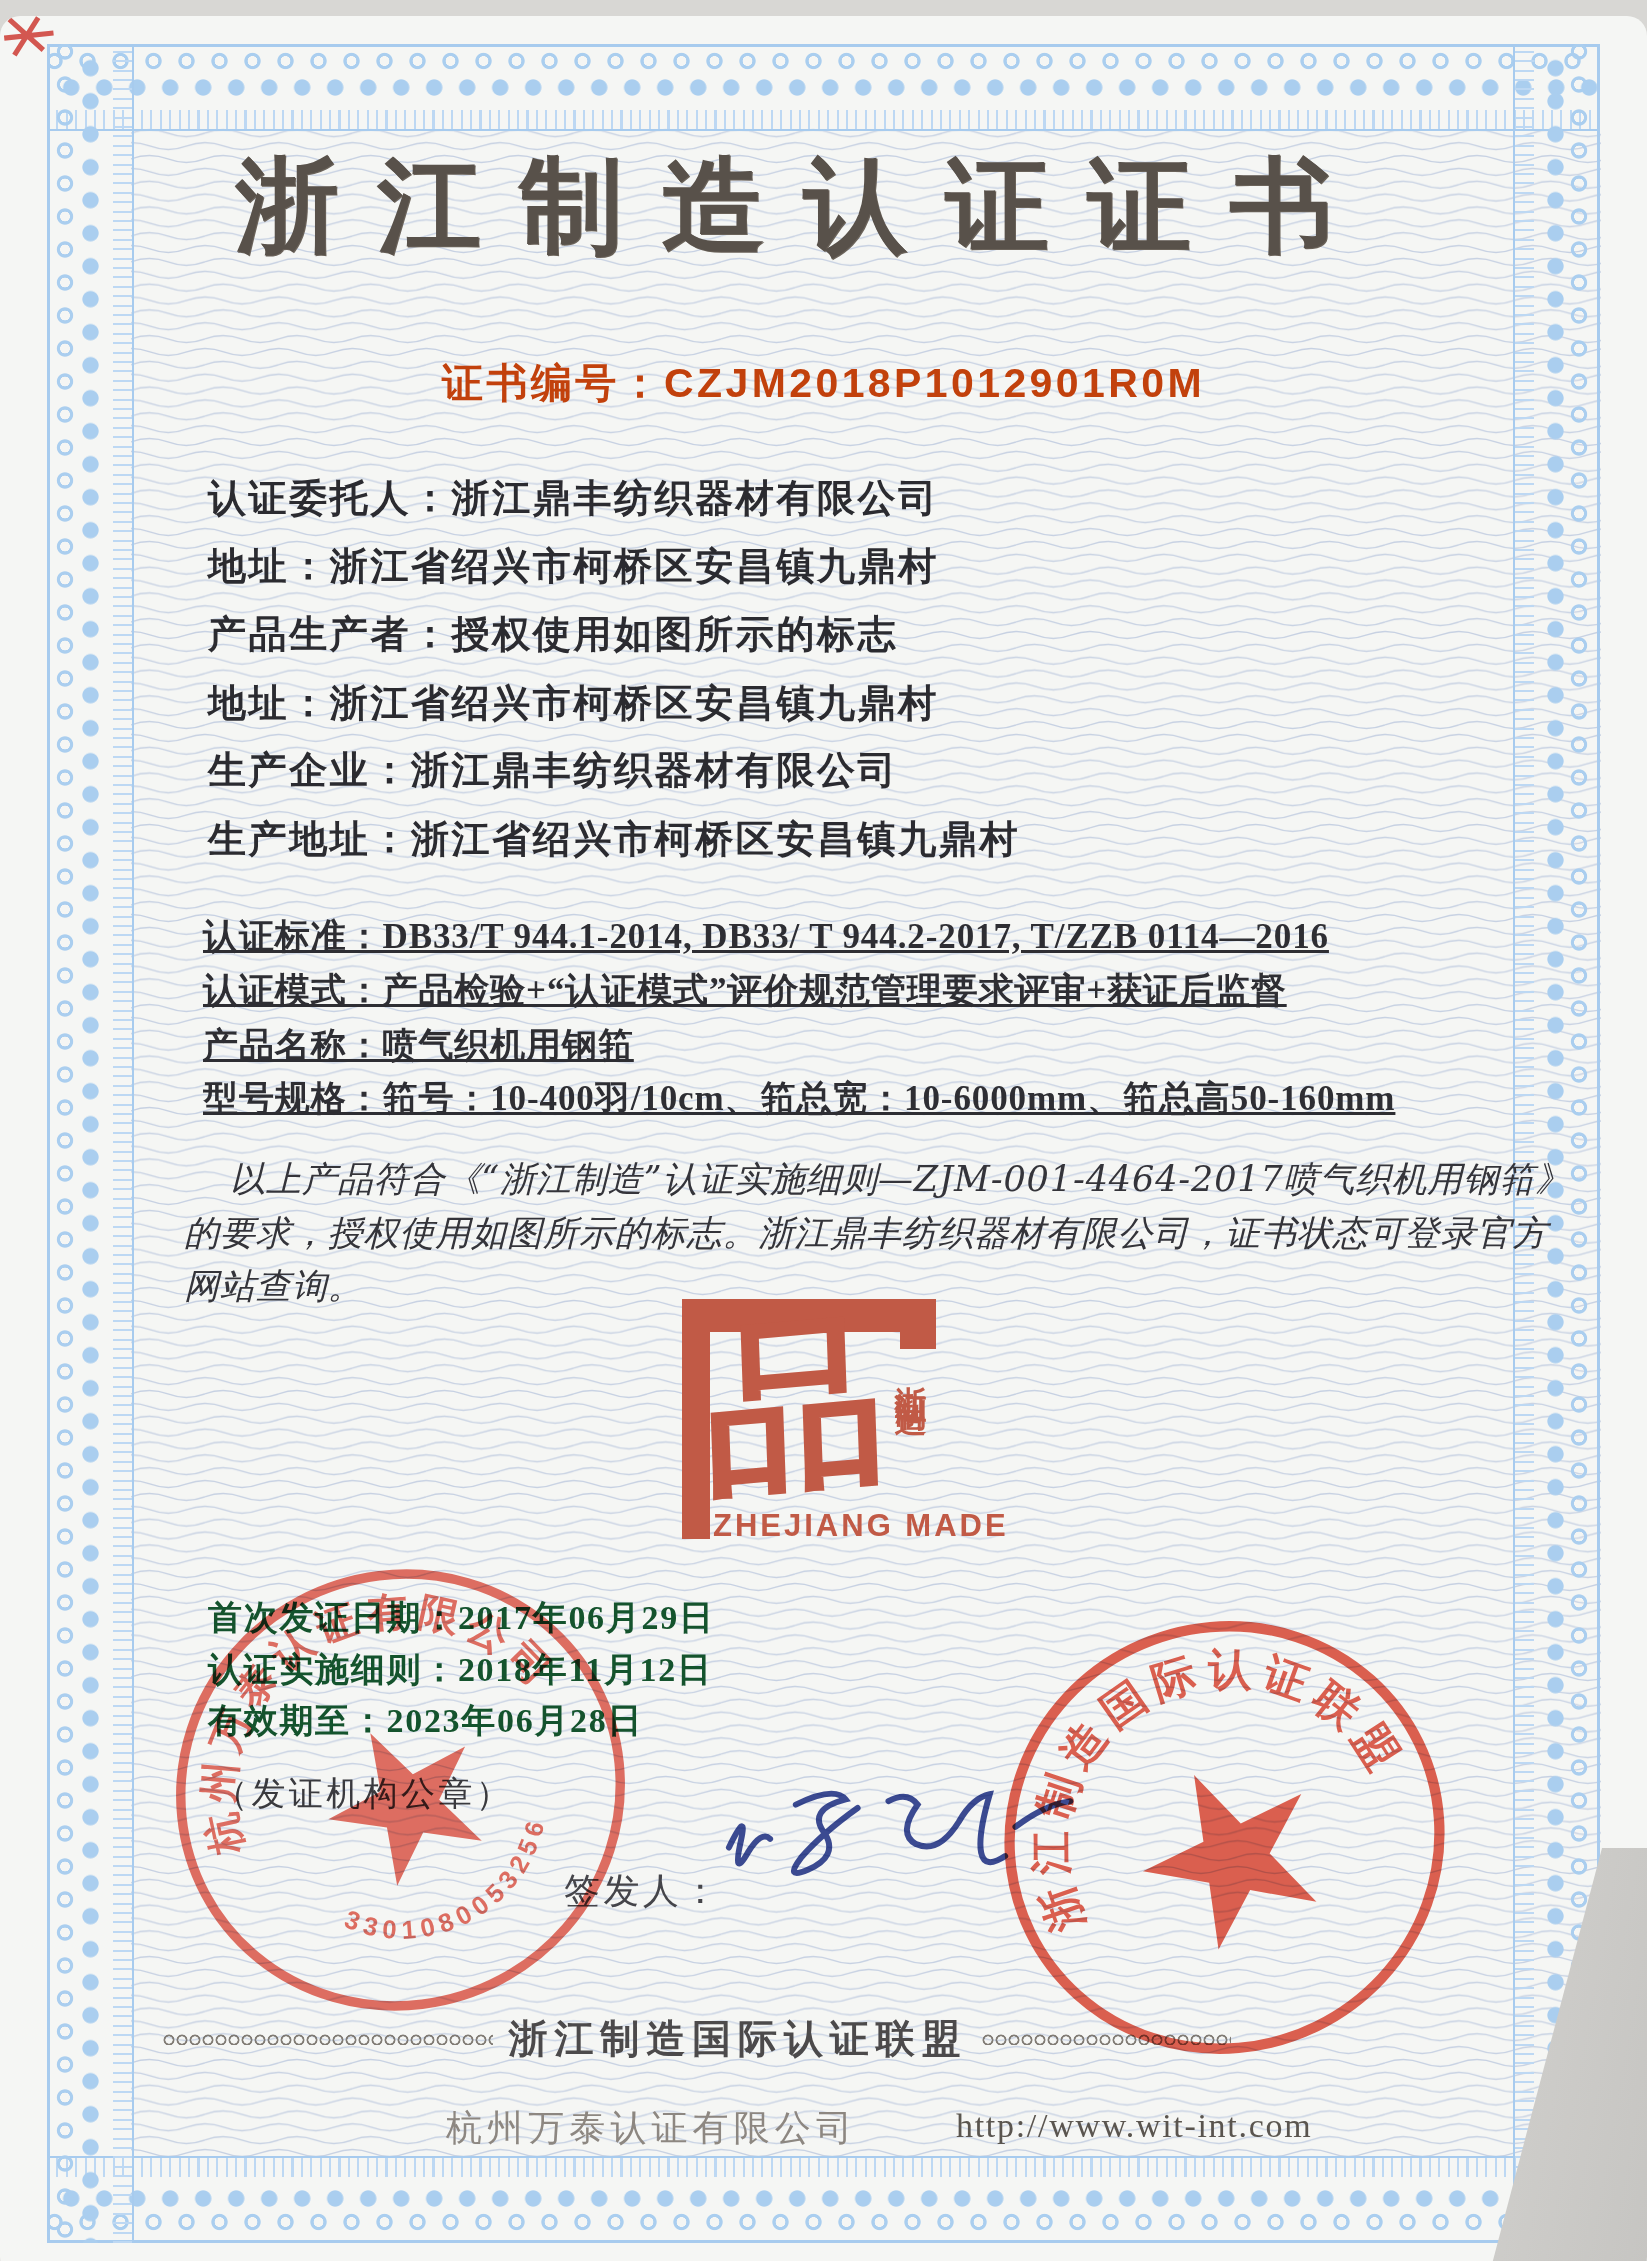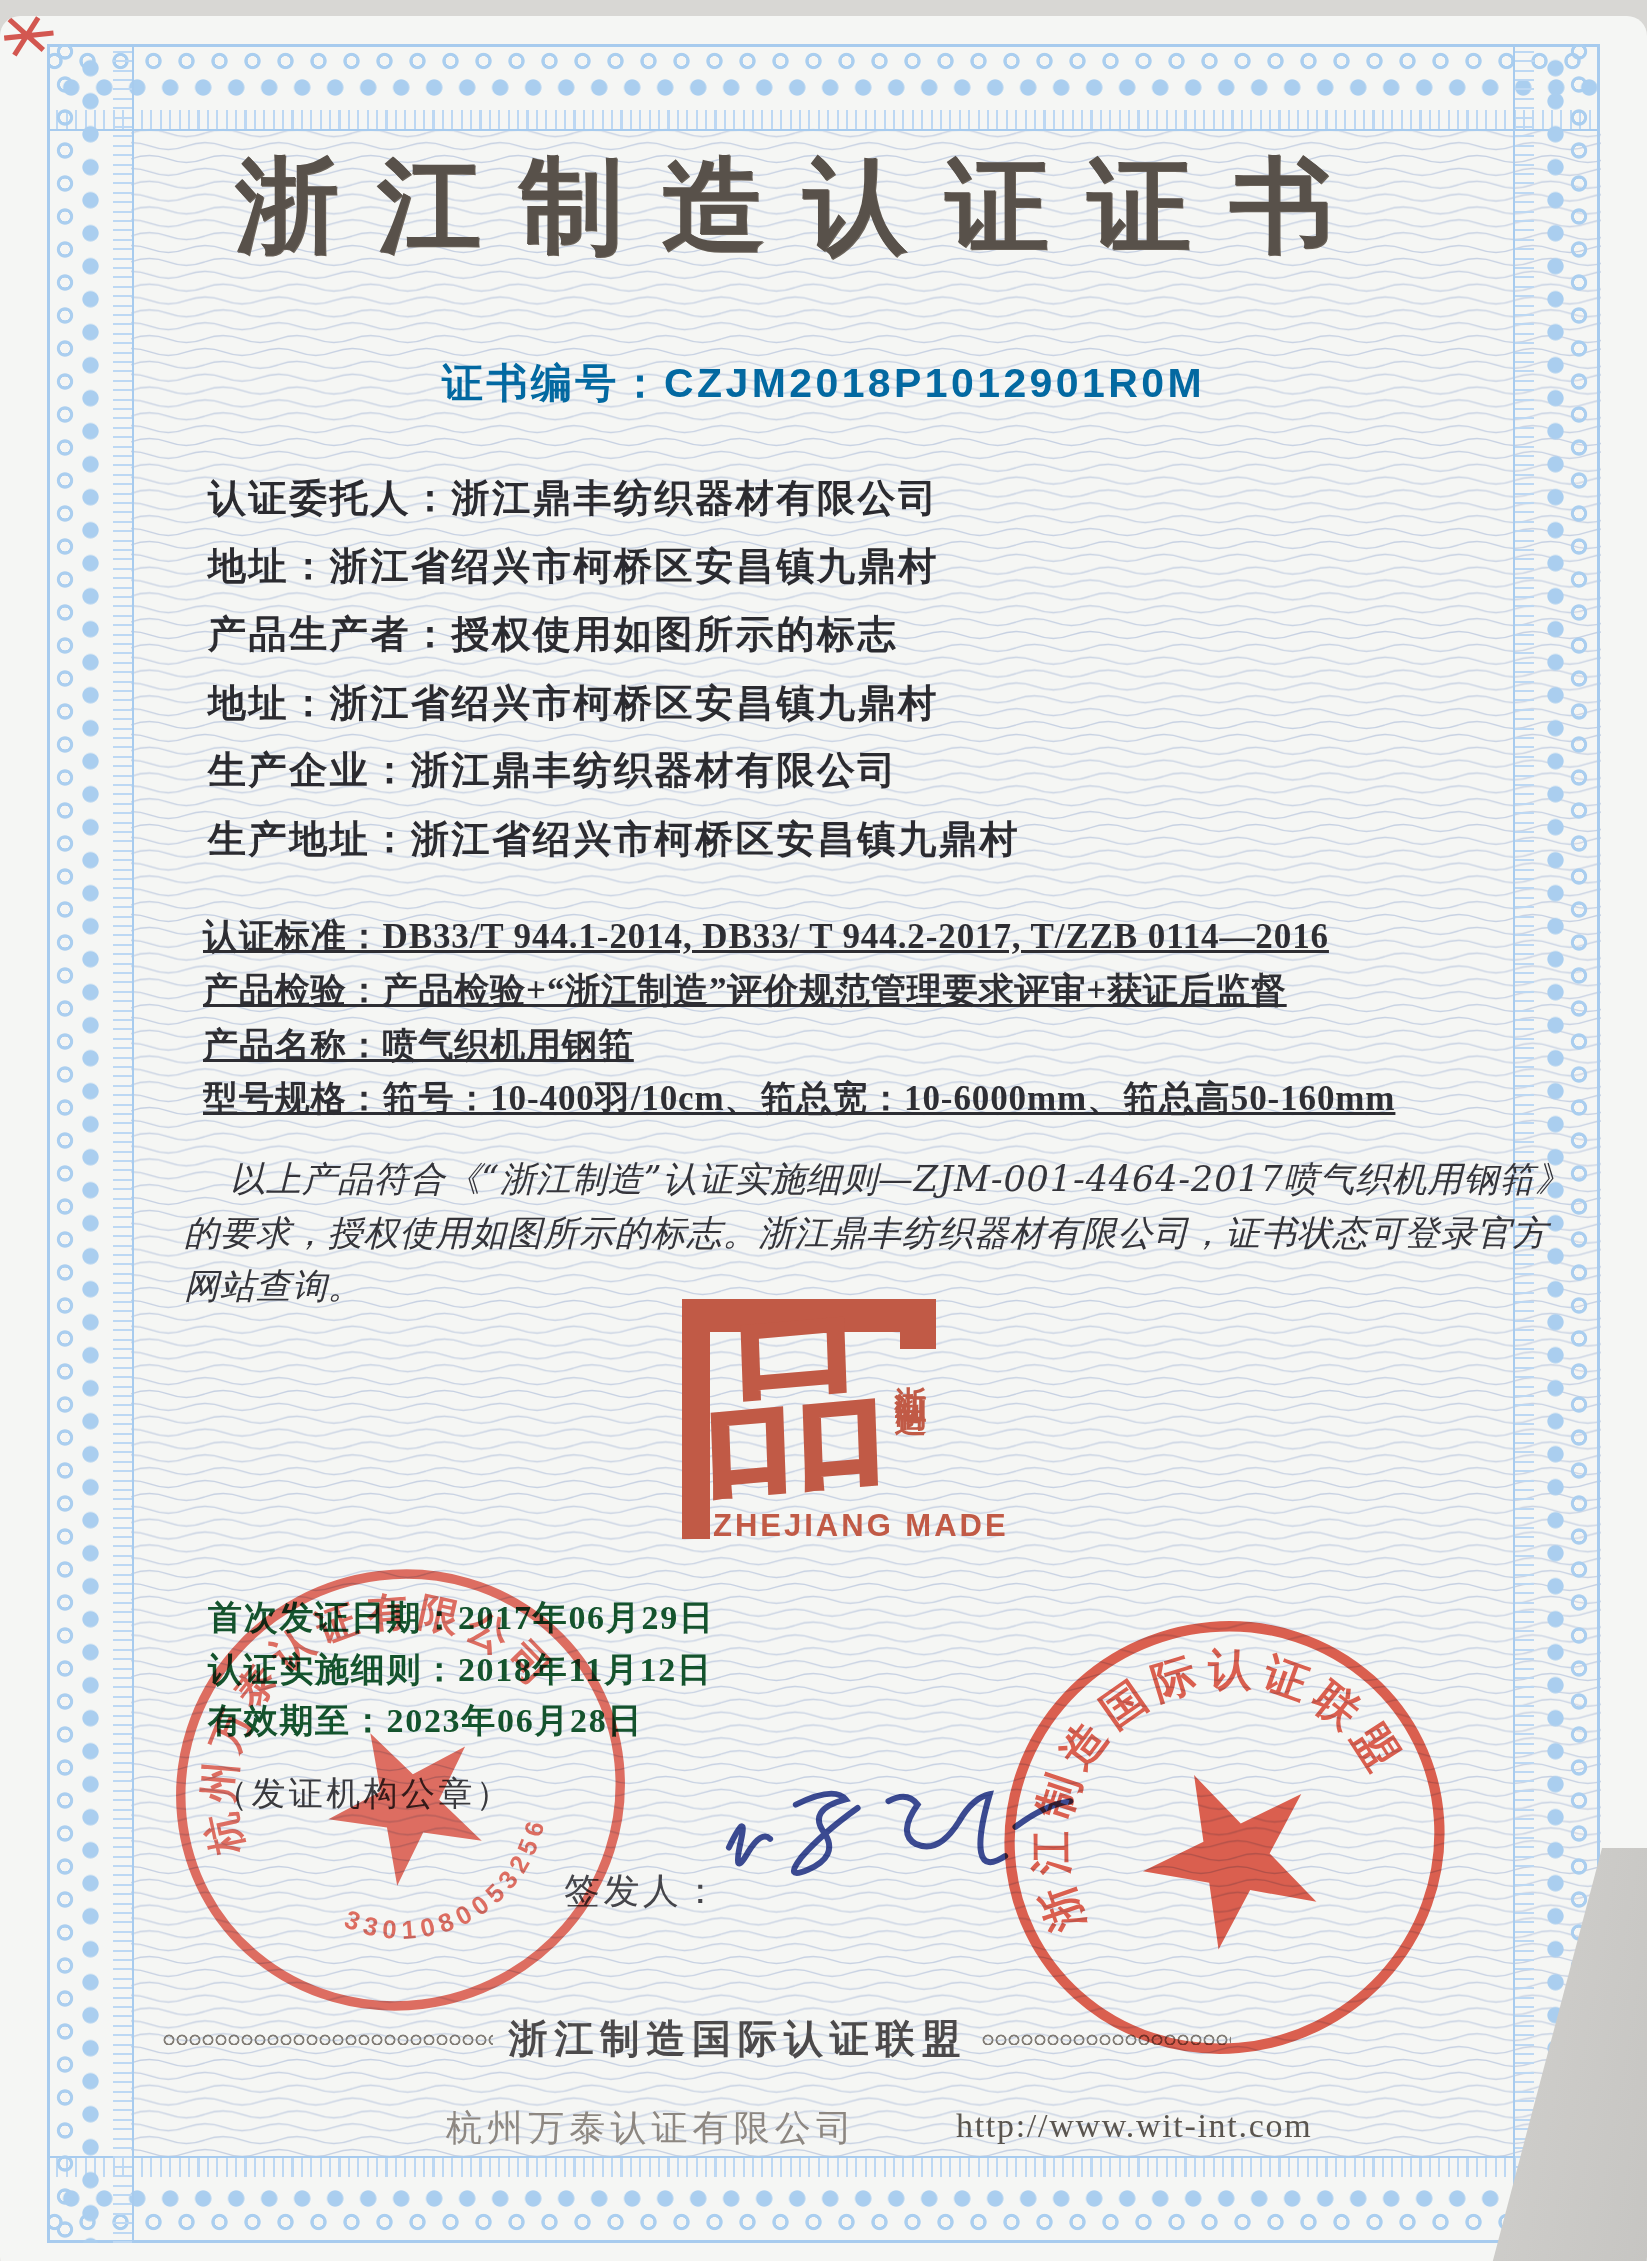--- a/index.html
+++ b/index.html
@@ -37,21 +37,21 @@
     background-repeat:repeat-y,repeat-y,repeat-y;
   }
   .bd-right{background-position:26px 7.7px, 51px 24px, 0 0;}
   
   .waves{position:absolute;left:131px;top:110px;z-index:0;}
   
   .title{left:-20px;width:1647px;text-align:center;top:125px;
     font:700 103px/1.25 "DejaVu Serif",serif;letter-spacing:39px;color:#58514a;
     text-shadow:0.9px 0.9px 0 #6b635a;z-index:2;}
   .certno{left:0;width:1647px;text-align:center;top:345px;
-    font:600 41px/1.1 "Liberation Sans",sans-serif;letter-spacing:3.4px;color:#0369a1;z-index:2;}
+    font:600 41px/1.1 "Liberation Sans",sans-serif;letter-spacing:3.4px;color:#c2410c;z-index:2;}
   .info-line{left:208px;font:700 38px/1.1 "Liberation Serif",serif;letter-spacing:2.6px;color:#2b2b30;z-index:2;}
   .spec-line{left:203px;font:700 35px/1.1 "Liberation Serif",serif;letter-spacing:0.9px;color:#2e2e33;z-index:2;text-decoration:underline;}
   .stmt-line{font:italic 400 35px/1.15 "DejaVu Serif",serif;color:#34343a;letter-spacing:0.9px;z-index:2;}
   .date-line{left:208px;font:700 34px/1.1 "Liberation Serif",serif;letter-spacing:1.7px;color:#14532d;z-index:2;}
   .seal-note{left:214px;top:1759px;font:400 34px/1.1 "Liberation Serif",serif;letter-spacing:3.4px;color:#3a3a3e;z-index:2;}
   .issuer{left:564px;top:1856px;font:500 36px/1.1 "Liberation Serif",serif;letter-spacing:3.4px;color:#45454a;z-index:2;}
   
   .logo{left:682px;top:1283px;width:254px;height:242px;z-index:2;}
   .logo .bar{position:absolute;background:#c15a46;}
   .logo-glyph{position:absolute;left:22px;top:13.7px;font:700 182px/1 "DejaVu Serif",serif;
@@ -103,21 +103,21 @@
   <div class="abs certno">证书编号：CZJM2018P1012901R0M</div>
 
   <div class="abs info-line" style="top:462px">认证委托人：浙江鼎丰纺织器材有限公司</div>
   <div class="abs info-line" style="top:530px">地址：浙江省绍兴市柯桥区安昌镇九鼎村</div>
   <div class="abs info-line" style="top:598px">产品生产者：授权使用如图所示的标志</div>
   <div class="abs info-line" style="top:667px">地址：浙江省绍兴市柯桥区安昌镇九鼎村</div>
   <div class="abs info-line" style="top:734px">生产企业：浙江鼎丰纺织器材有限公司</div>
   <div class="abs info-line" style="top:803px">生产地址：浙江省绍兴市柯桥区安昌镇九鼎村</div>
 
   <div class="abs spec-line" style="top:902px">认证标准：DB33/T 944.1-2014, DB33/ T 944.2-2017, T/ZZB 0114—2016</div>
-  <div class="abs spec-line" style="top:956px">产品检验：产品检验+“浙江制造”评价规范管理要求评审+获证后监督</div>
+  <div class="abs spec-line" style="top:956px">认证模式：产品检验+“认证模式”评价规范管理要求评审+获证后监督</div>
   <div class="abs spec-line" style="top:1011px">产品名称：喷气织机用钢筘</div>
   <div class="abs spec-line" style="top:1064px">型号规格：筘号：10-400羽/10cm、筘总宽：10-6000mm、筘总高50-160mm</div>
 
   <div class="abs stmt-line" style="left:230px;top:1143px">以上产品符合《“浙江制造”认证实施细则—ZJM-001-4464-2017喷气织机用钢筘》</div>
   <div class="abs stmt-line" style="left:184px;top:1197px">的要求，授权使用如图所示的标志。浙江鼎丰纺织器材有限公司，证书状态可登录官方</div>
   <div class="abs stmt-line" style="left:184px;top:1250px">网站查询。</div>
 
   <div class="abs logo">
     <div class="bar" style="left:0;top:0;width:254px;height:33px"></div>
     <div class="bar" style="left:218px;top:0;width:36px;height:50px"></div>

